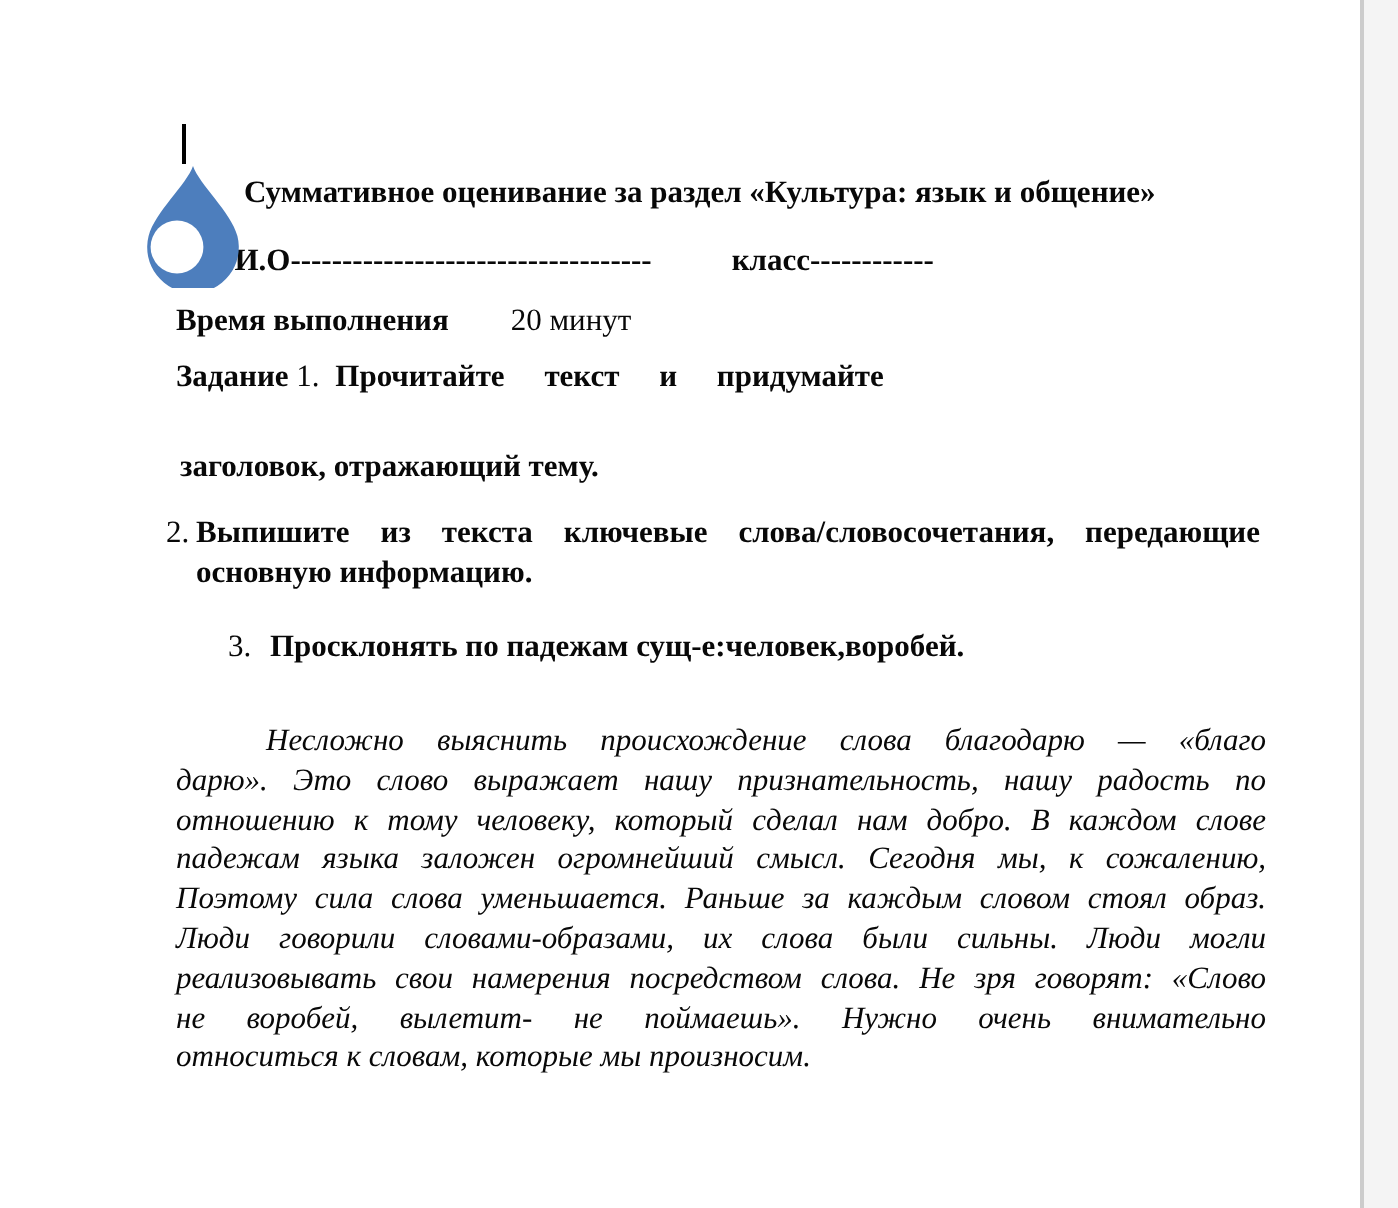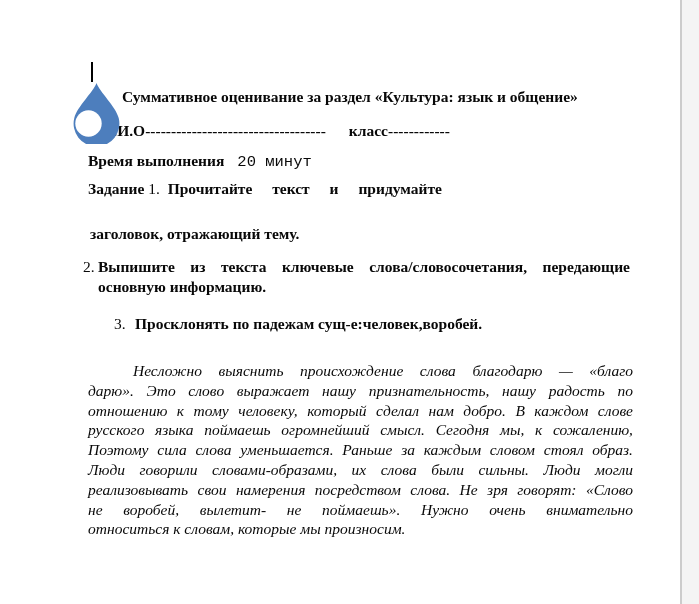--- a/index.html
+++ b/index.html
@@ -24,23 +24,23 @@
     box-sizing: border-box;
   }
   .caret {
     position: absolute;
     left: 91px; top: 62px; width: 2px; height: 20px;
     background: #000;
   }
   .drop { position: absolute; left: 73px; top: 83px; width: 47px; height: 61px; }
   .title-line { left: 122px; top: 87px; font-weight: bold; text-align: right; }
   .fio-line { left: 100px; top: 121px; font-weight: bold; }
-  .fio-class { margin-left: 23px; }
+  .fio-class { margin-left: 40px; }
   .time-line { left: 88px; top: 151px; }
-  .time-value { margin-left: 13px; font-weight: normal; font-family: Liberation Mono, monospace; }
+  .time-value { margin-left: 31px; font-weight: normal; }
   .task1-line1 { left: 88px; top: 179px; }
   .task1-spread { word-spacing: 16px; margin-left: 4px; }
   .task1-num { font-weight: normal; }
   .task1-line2 { left: 90px; top: 201px; font-weight: bold; margin-top: 23px; }
   .item2-num { left: 83px; top: 257px; }
   .item2-text {
     left: 98px; top: 257px; width: 532px;
     font-weight: bold; white-space: normal;
   }
   .item3-num { left: 114px; top: 314px; }
@@ -84,21 +84,21 @@
     <div>основную информацию.</div>
   </div>
 
   <div class="abs item3-num">3.</div>
   <div class="abs item3-text">Просклонять по падежам сущ-е:человек,воробей.</div>
 
   <div class="abs passage">
     <div class="jl indent">Несложно выяснить происхождение слова благодарю — «благо</div>
     <div class="jl">дарю». Это слово выражает нашу признательность, нашу радость по</div>
     <div class="jl">отношению к тому человеку, который сделал нам добро. В каждом слове</div>
-    <div class="jl">русского языка поймаешь огромнейший смысл. Сегодня мы, к сожалению,</div>
+    <div class="jl">падежам языка заложен огромнейший смысл. Сегодня мы, к сожалению,</div>
     <div class="jl">Поэтому сила слова уменьшается. Раньше за каждым словом стоял образ.</div>
     <div class="jl">Люди говорили словами-образами, их слова были сильны.  Люди могли</div>
     <div class="jl">реализовывать свои намерения посредством слова.  Не зря говорят: «Слово</div>
     <div class="jl">не воробей, вылетит- не поймаешь». Нужно очень внимательно</div>
     <div>относиться к словам, которые мы произносим.</div>
   </div>
 
   <div class="drop">
     <svg width="47" height="61" viewBox="0 0 47 61" xmlns="http://www.w3.org/2000/svg">
       <path d="M23.5 0 C 20.5 9, 4.5 23, 1.3 35 A 22.9 22.9 0 1 0 45.7 35 C 42.5 23, 26.5 9, 23.5 0 Z" fill="#4d7ebd"></path>

